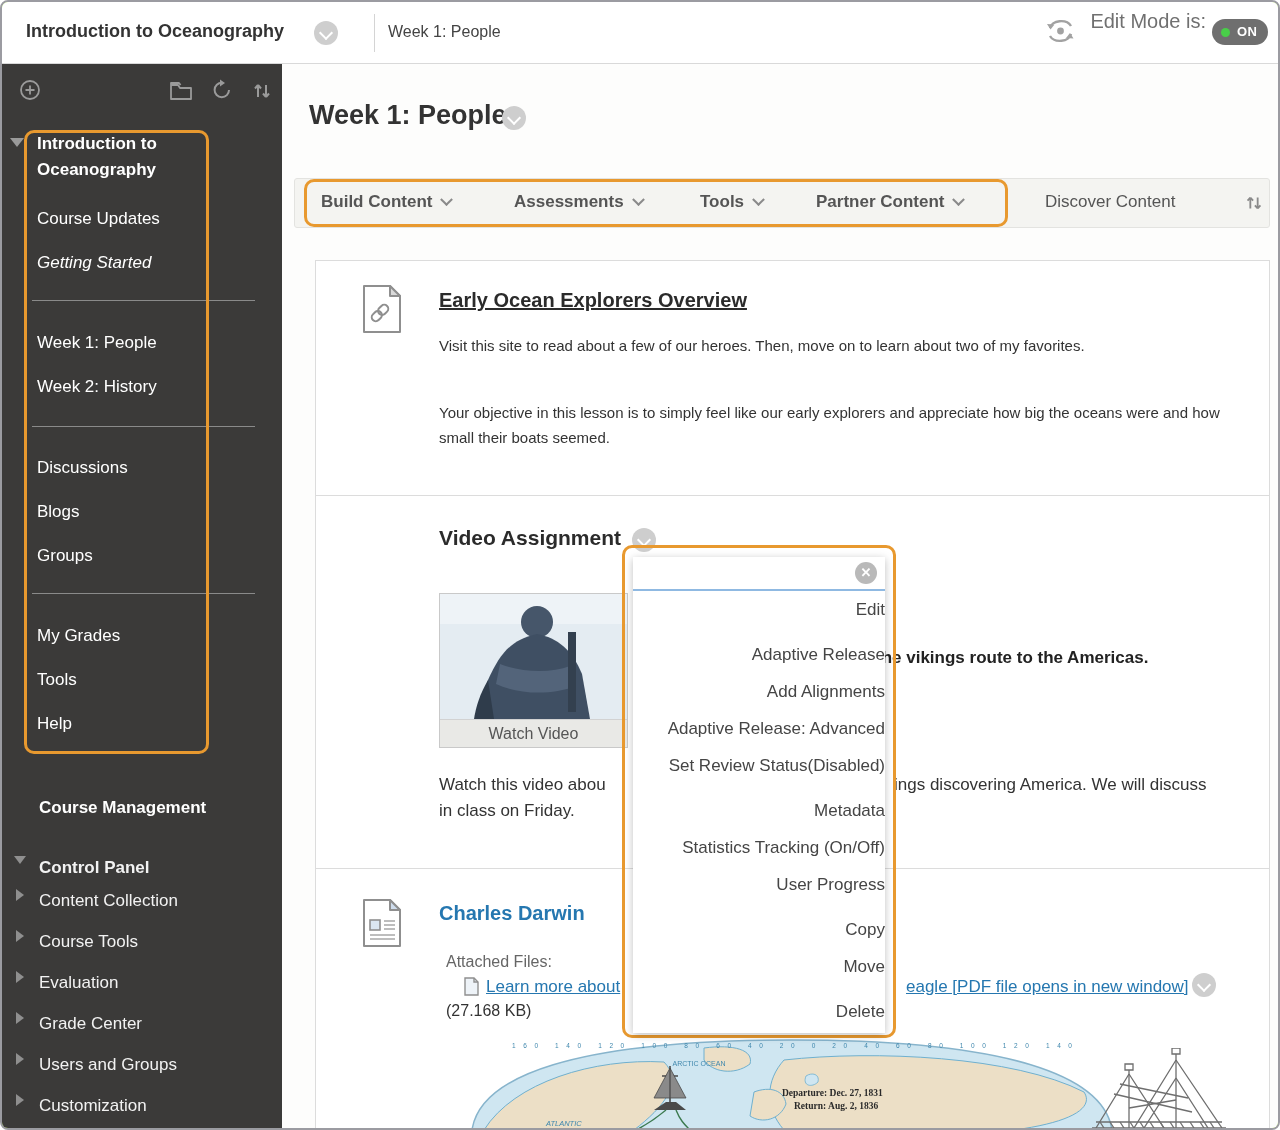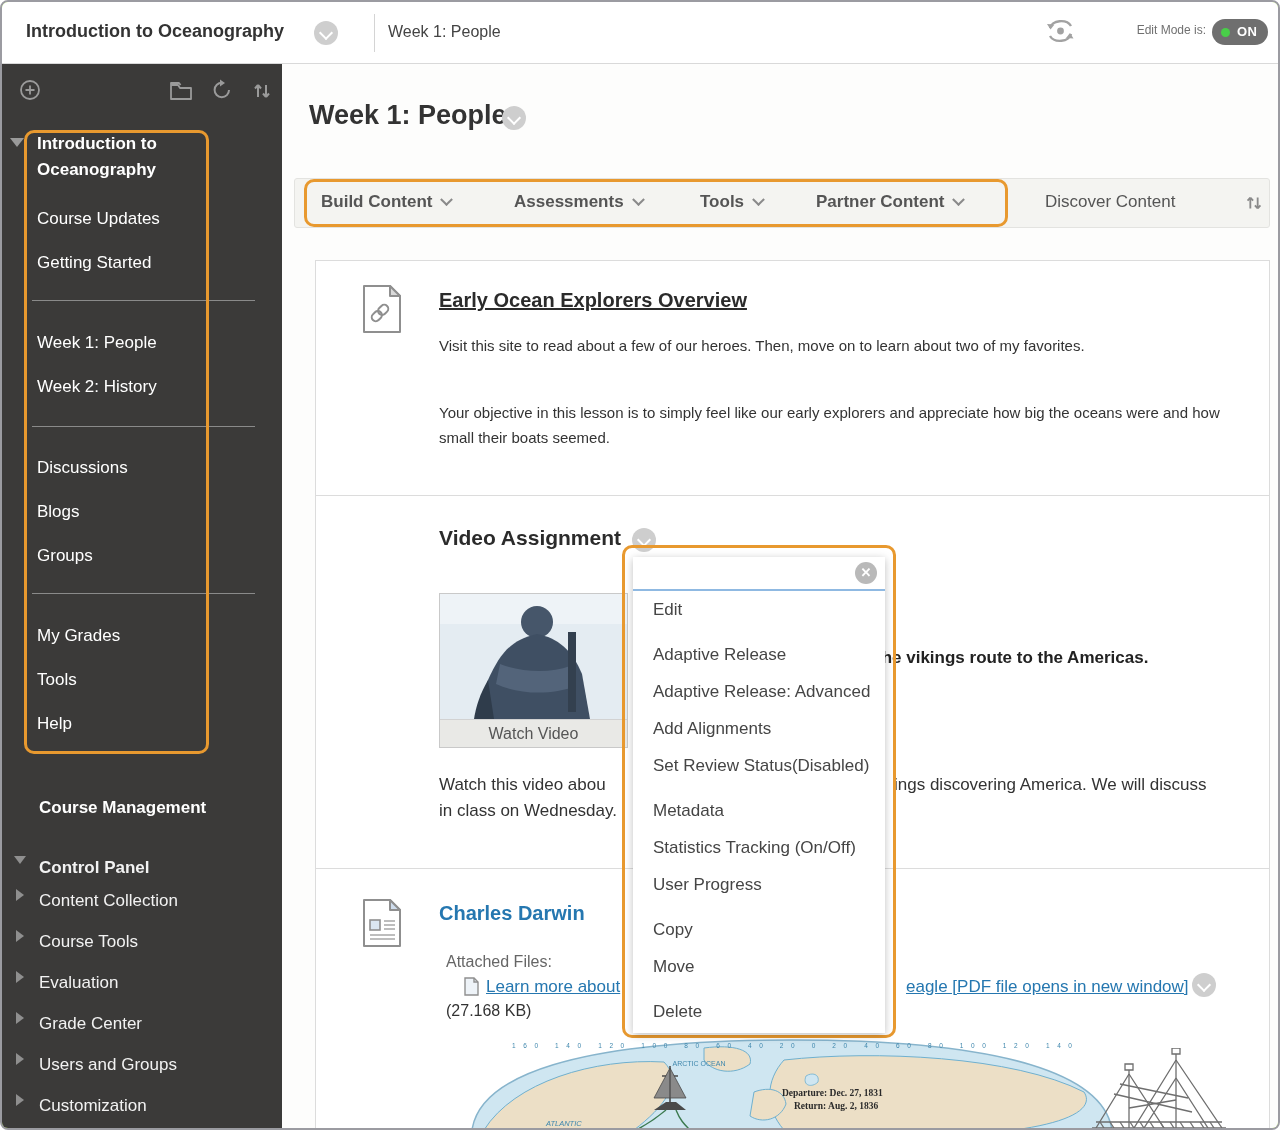--- a/index.html
+++ b/index.html
@@ -4,21 +4,21 @@
 <style>
   * { margin:0; padding:0; box-sizing:border-box; }
   html,body { width:1280px; height:1130px; background:#fff; font-family:"Liberation Sans", sans-serif; }
   .frame { position:relative; width:1280px; height:1130px; border:2px solid #9b9ba1; border-radius:8px; overflow:hidden; background:#bef264; }
 
   
   .topbar { position:absolute; left:0; top:0; width:100%; height:62px; background:#fff; border-bottom:1px solid #d9d9d9; z-index:5; }
   .course-title { position:absolute; left:24px; top:19px; font-size:18px; font-weight:bold; color:#333; }
   .vdivider { position:absolute; left:372px; top:12px; width:1px; height:38px; background:#d4d4d4; }
   .breadcrumb { position:absolute; left:386px; top:21px; font-size:16px; color:#444; }
-  .editmode-label { position:absolute; right:72px; top:21px; font-size:12px; color:#707070; }
+  .editmode-label { position:absolute; right:72px; top:8px; font-size:20px; color:#707070; }
   .editmode-pill { position:absolute; right:10px; top:17px; width:56px; height:26px; border-radius:13px; background:#6f6f6f; cursor:pointer; }
   .editmode-pill .dot { position:absolute; left:9px; top:9px; width:9px; height:9px; border-radius:50%; background:#49ce49; }
   .editmode-pill .on { position:absolute; left:25px; top:5px; font-size:13px; font-weight:bold; color:#fff; letter-spacing:.5px; }
   .preview-icon { position:absolute; right:200px; top:13px; width:36px; height:34px; cursor:pointer; }
 
   
   .chev-circle { position:absolute; width:24px; height:24px; border-radius:50%; background:#cecece; cursor:pointer; }
   .chev-circle::after { content:""; position:absolute; left:7px; top:7px; width:8px; height:8px; border-right:2.5px solid #fff; border-bottom:2.5px solid #fff; transform:rotate(45deg); }
 
   
@@ -60,21 +60,21 @@
   .blue-link { color:#2577b0; cursor:pointer;text-decoration:underline; }
   .attached-label { position:absolute; font-size:16px; color:#666; }
   .file-size { position:absolute; font-size:16px; color:#333; }
 
   
   .ctx-wrap { position:absolute; left:620px; top:543px; width:274px; height:493px; border:3px solid #e8992f; border-radius:10px; background:transparent; z-index:50; }
   .ctx-menu { position:absolute; left:8px; top:9px; width:252px; height:476px; background:#fff; box-shadow:0 2px 8px rgba(0,0,0,.25); }
   .ctx-header { position:relative; height:34px; border-bottom:2px solid #8fb9e2; margin:0; }
   .ctx-close { position:absolute; right:8px; top:5px; width:22px; height:22px; border-radius:50%; background:#b9b9b9; color:#fff; font-size:13px; font-weight:bold; text-align:center; line-height:22px; cursor:pointer; }
   .ctx-list { list-style:none; }
-  .ctx-list li { height:37px; line-height:37px; padding-left:20px; font-size:17px; color:#454545; cursor:pointer; white-space:nowrap; }
+  .ctx-list li { height:37px; line-height:37px; padding-left:20px; font-size:17px; color:#454545; cursor:pointer; white-space:nowrap;text-align:right; }
   .ctx-list li.gap { margin-top:8px; }
 
   
   .map-svg { position:absolute; left:452px; top:1030px; }
   .ship-svg { position:absolute; left:1082px; top:1046px; }
 </style>
 </head>
 <body>
 
 <div class="frame">
@@ -123,21 +123,21 @@
       <svg width="24" height="24" viewBox="0 0 24 24">
           <path d="M8 18 V6 M8 6 L5 9.5 M8 6 L11 9.5" fill="none" stroke="#9a9a9a" stroke-width="2"></path>
           <path d="M16 6 V18 M16 18 L13 14.5 M16 18 L19 14.5" fill="none" stroke="#9a9a9a" stroke-width="2"></path>
         </svg>
     </span>
 
     <span class="nav-arrow"></span>
 
     <span class="nav-item bold" style="top:67px;">Introduction to Oceanography</span>
     <span class="nav-item" style="top:142px;">Course Updates</span>
-    <span class="nav-item" style="top:186px;">Getting Started</span>
+    <span class="nav-item" style="top:186px;font-style:italic;">Getting Started</span>
     <span class="sb-divider" style="top:236px;"></span>
     <span class="nav-item" style="top:266px;">Week 1: People</span>
     <span class="nav-item" style="top:310px;">Week 2: History</span>
     <span class="sb-divider" style="top:362px;"></span>
     <span class="nav-item" style="top:391px;">Discussions</span>
     <span class="nav-item" style="top:435px;">Blogs</span>
     <span class="nav-item" style="top:479px;">Groups</span>
     <span class="sb-divider" style="top:529px;"></span>
     <span class="nav-item" style="top:559px;">My Grades</span>
     <span class="nav-item" style="top:603px;">Tools</span>
@@ -210,21 +210,21 @@
       <path d="M97 40 C70 46 60 60 48 86 L40 125 L150 125 L142 80 C132 56 118 44 97 40 Z" fill="#3f4f63"></path>
       <path d="M60 70 C80 78 110 80 130 72 L136 92 C110 102 78 100 56 90 Z" fill="#53647a"></path>
       <rect x="128" y="38" width="8" height="80" fill="#33404f"></rect>
       <path d="M48 86 C40 100 36 112 34 125 L54 125 Z" fill="#2f3c4b"></path>
     </svg>
     <span class="watch-bar">Watch Video</span>
   </div>
 
   <span class="frag bold" style="left:874px; top:646px; z-index:10;">the vikings route to the Americas.</span>
   <span class="frag" style="left:437px; top:773px;">Watch this video abou</span>
-  <span class="frag" style="left:437px; top:799px;">in class on Wednesday.</span>
+  <span class="frag" style="left:437px; top:799px;">in class on Friday.</span>
   <span class="frag" style="left:892px; top:773px;">ings discovering America. We will discuss</span>
   <span class="hsep" style="top:866px;"></span>
 
   <span class="doc-icon" style="left:360px; top:896px;">
     <svg width="40" height="50" viewBox="0 0 40 50">
       <path d="M2 2 H28 L38 12 V48 H2 Z" fill="#fff" stroke="#8f8f8f" stroke-width="2" stroke-linejoin="round"></path>
       <path d="M28 2 L28 12 L38 12 Z" fill="#cfdded" stroke="#8f8f8f" stroke-width="2" stroke-linejoin="round"></path>
       <rect x="8" y="22" width="10" height="10" fill="#dbe6f1" stroke="#8f8f8f" stroke-width="1.6"></rect>
       <path d="M22 23 H33 M22 27 H33 M22 31 H33 M8 37 H33 M8 41 H33" stroke="#a8a8a8" stroke-width="1.6"></path>
     </svg>
@@ -274,22 +274,22 @@
   </svg>
 
   <div class="ctx-wrap">
     <div class="ctx-menu">
       <div class="ctx-header">
         <span class="ctx-close">✕</span>
       </div>
       <ul class="ctx-list">
         <li>Edit</li>
         <li class="gap">Adaptive Release</li>
+        <li>Add Alignments</li>
         <li>Adaptive Release: Advanced</li>
-        <li>Add Alignments</li>
         <li>Set Review Status(Disabled)</li>
         <li class="gap">Metadata</li>
         <li>Statistics Tracking (On/Off)</li>
         <li>User Progress</li>
         <li class="gap">Copy</li>
         <li>Move</li>
         <li class="gap">Delete</li>
       </ul>
     </div>
   </div>

